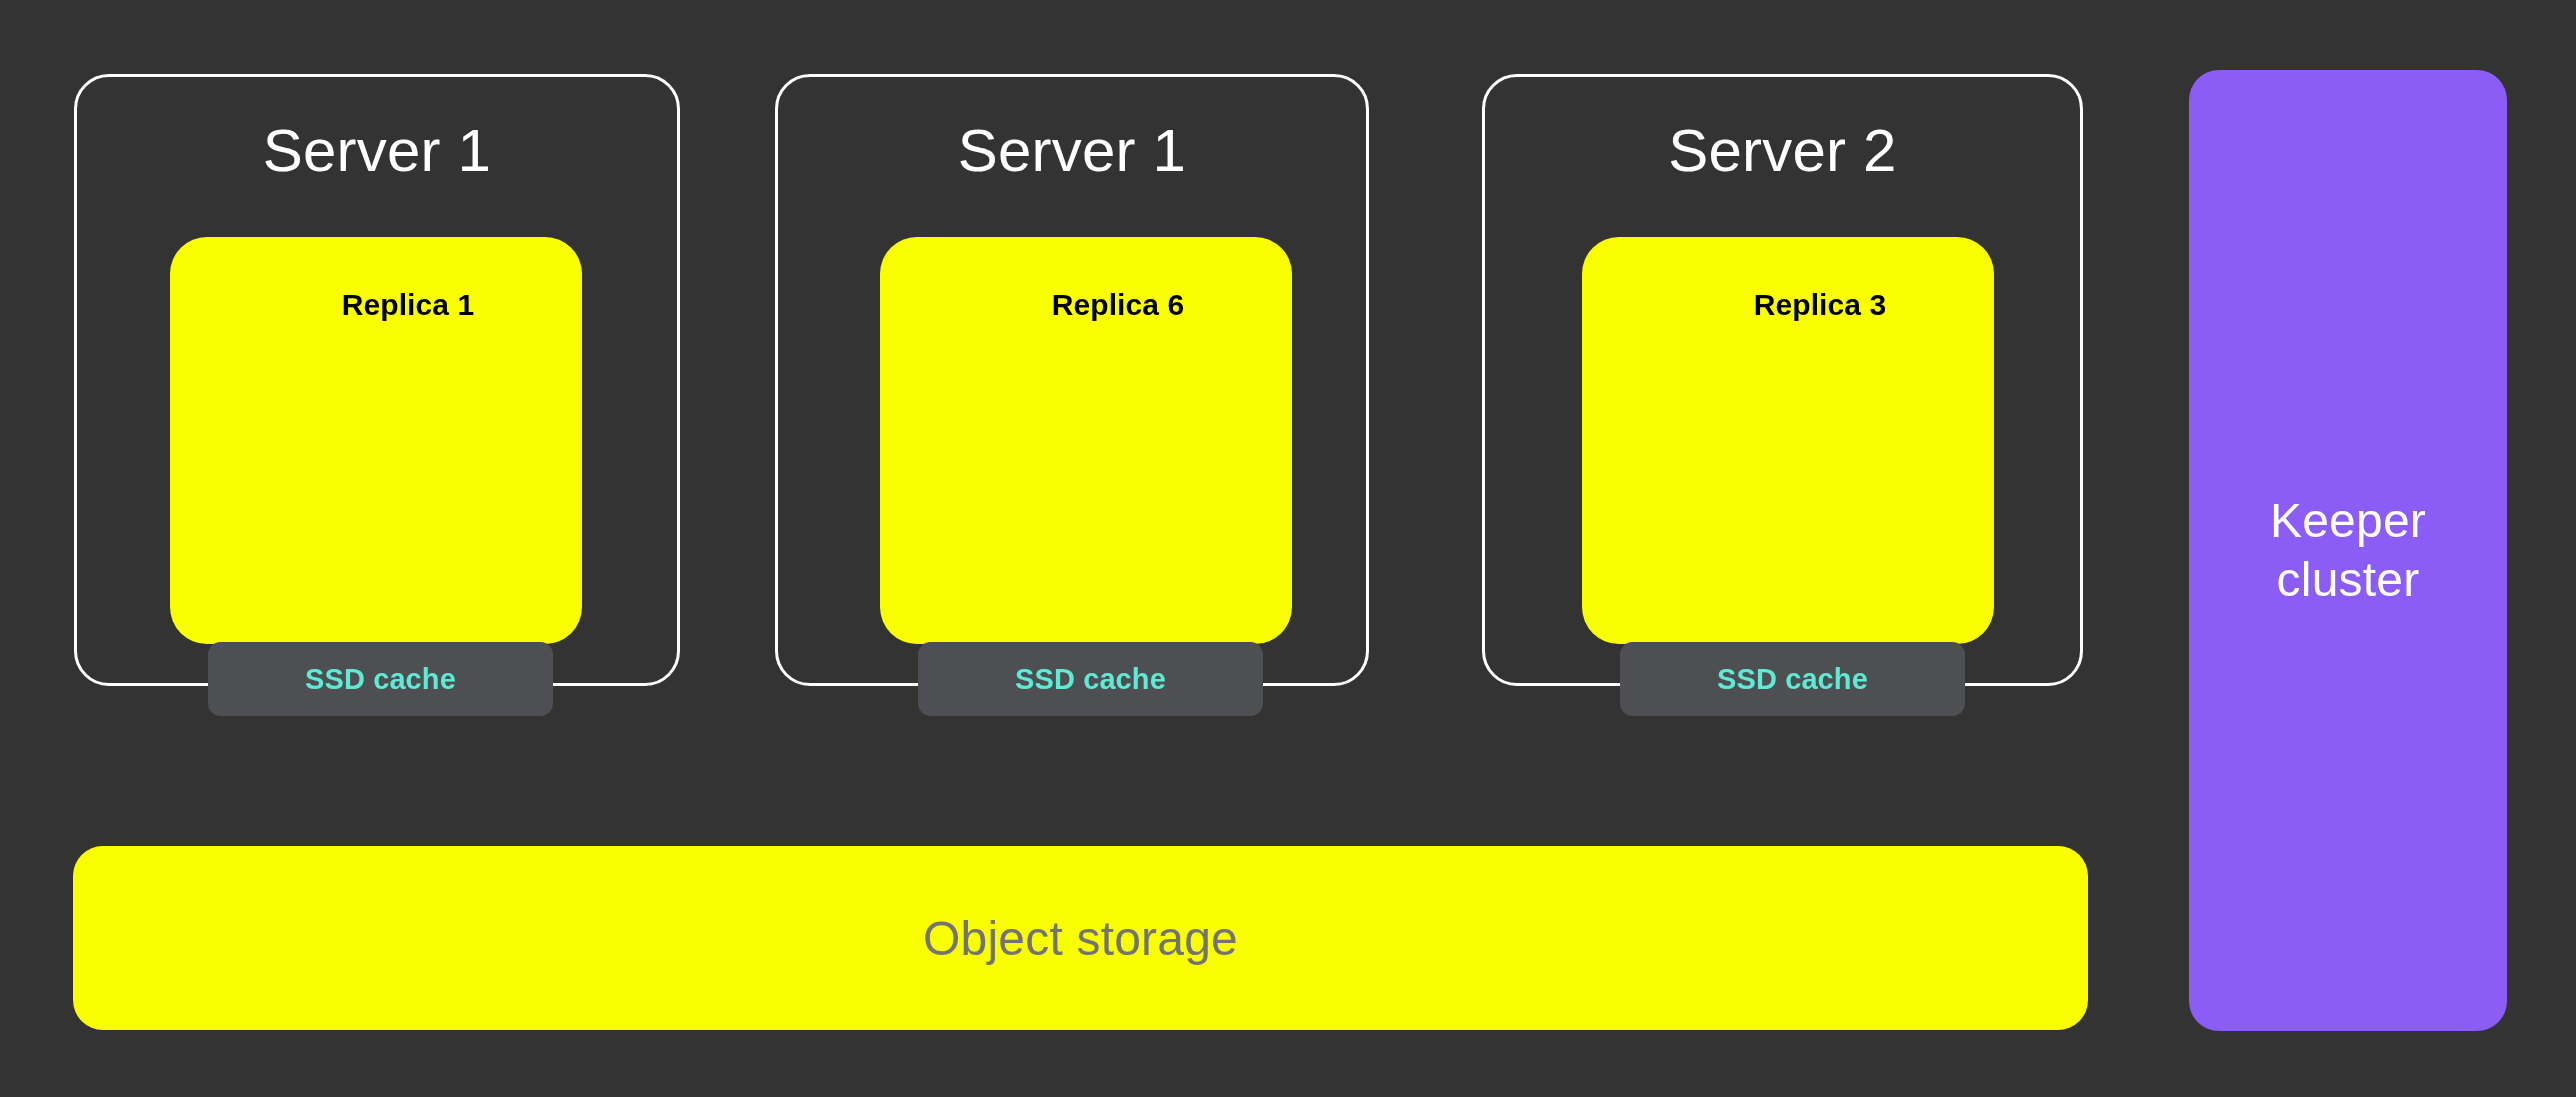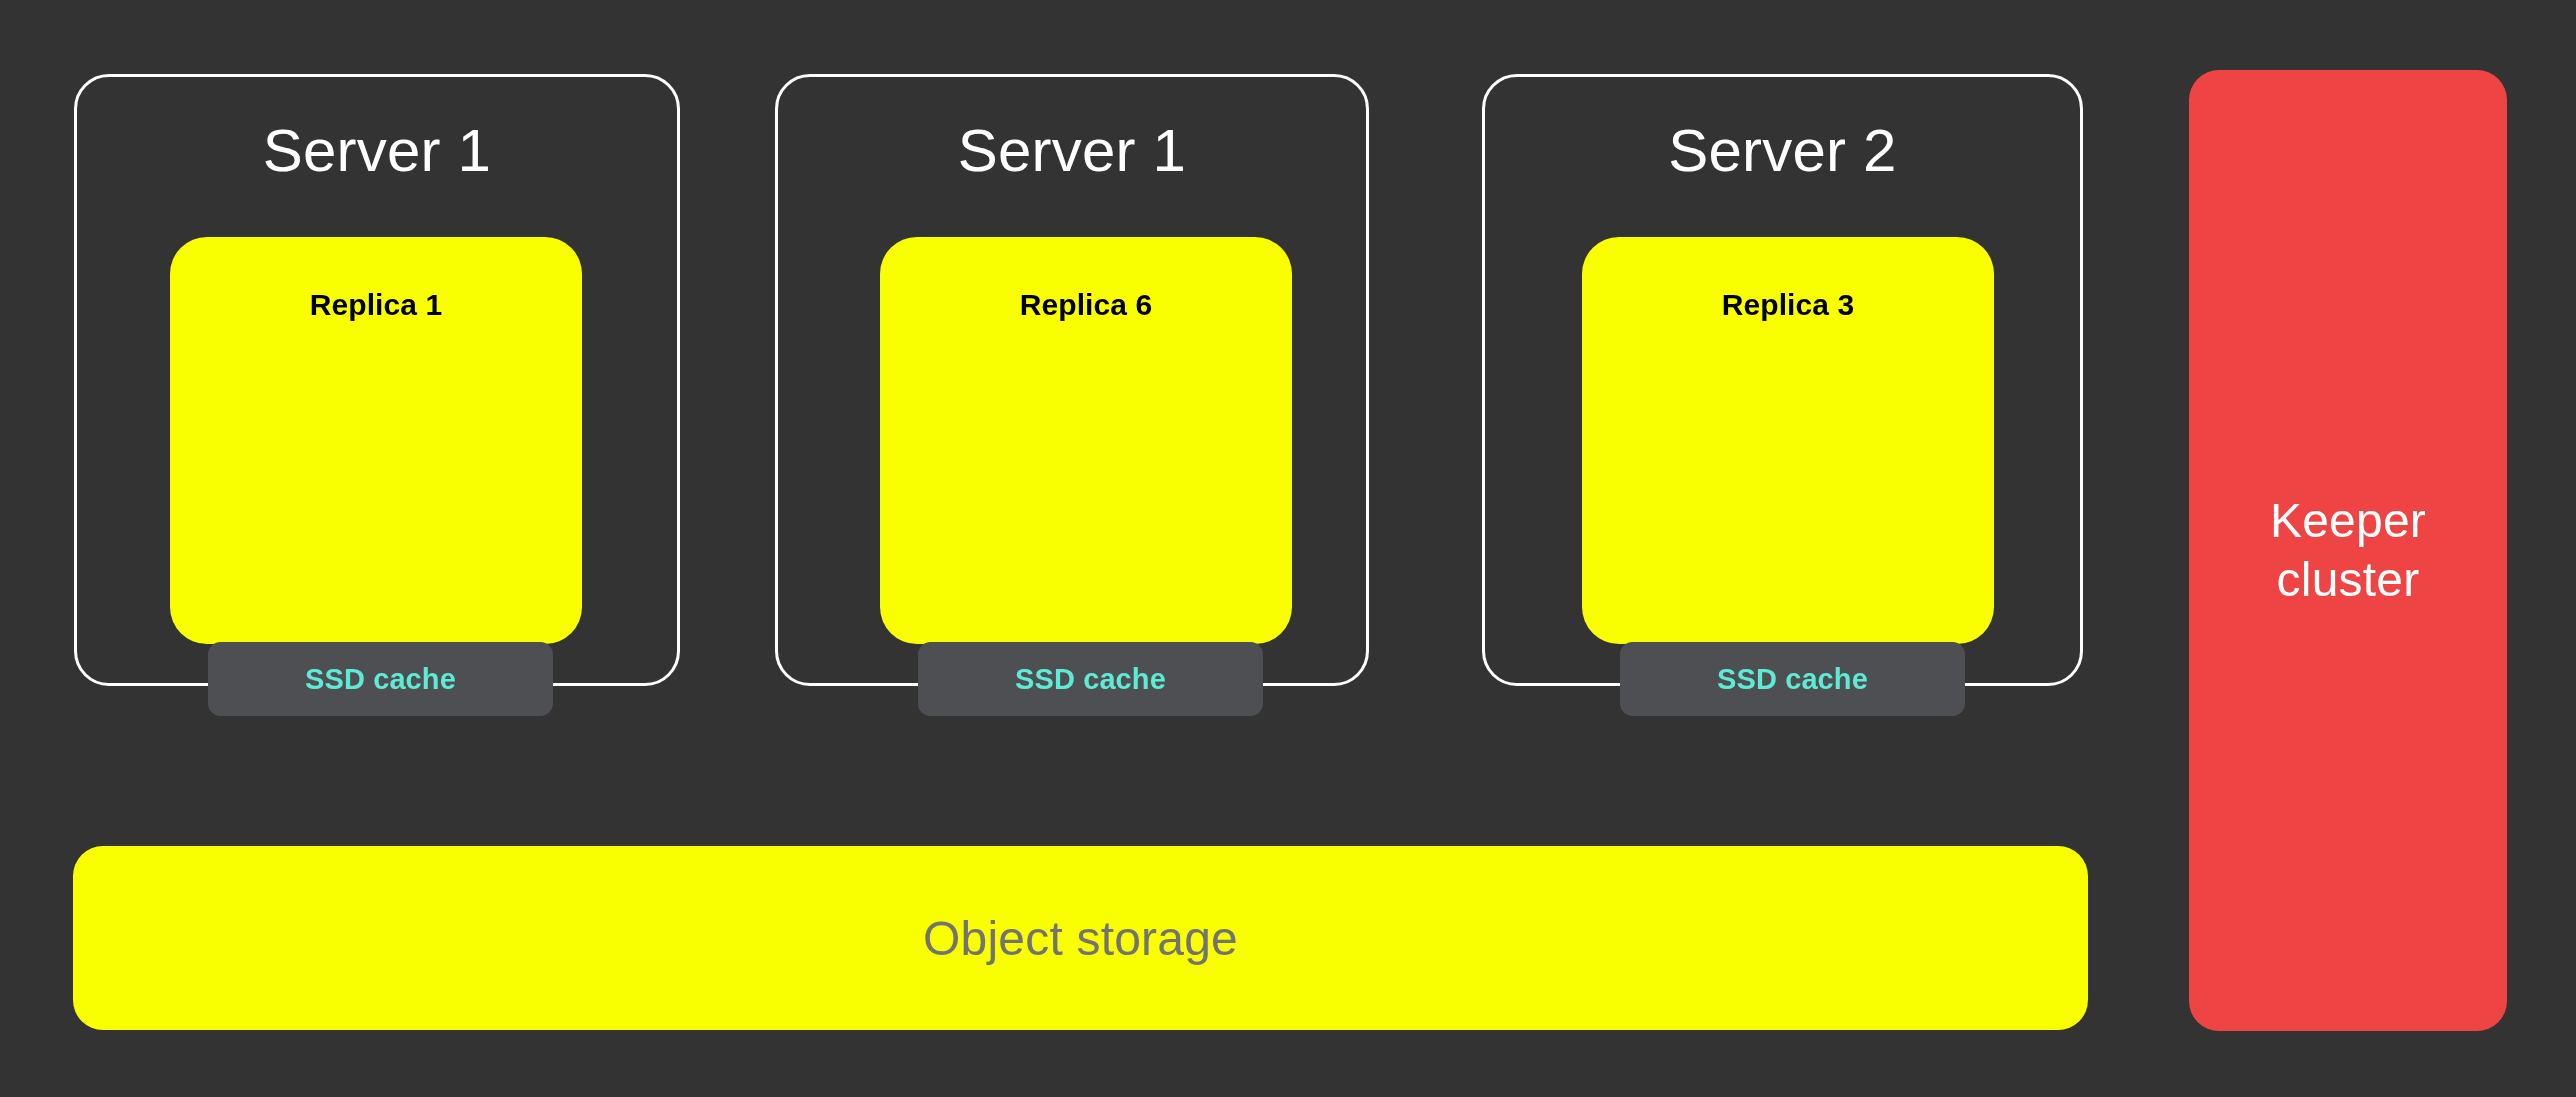--- a/index.html
+++ b/index.html
@@ -59,20 +59,21 @@
   .replica-label {
     position: absolute;
     top: 51px;
     left: 0;
     width: 100%;
     text-align: center;
     color: #000000;
     font-size: 30px;
     font-weight: 700;
     letter-spacing: 0.1px;
+    padding-left: 32px;
   }
 
   
   .ssd-cache {
     position: absolute;
     background: #4d4f52;
     border-radius: 12.4px;
     display: flex;
     align-items: center;
     justify-content: center;
@@ -104,21 +105,21 @@
     letter-spacing: 0.2px;
   }
 
   
   .keeper-cluster {
     position: absolute;
     left: 2189px;
     top: 70px;
     width: 318px;
     height: 961px;
-    background: #ef4444;
+    background: #8b5cf6;
     border-radius: 30px;
     display: flex;
     align-items: center;
     justify-content: center;
   }
   .keeper-label {
     color: #ffffff;
     font-size: 48px;
     font-weight: 400;
     line-height: 1.22;

